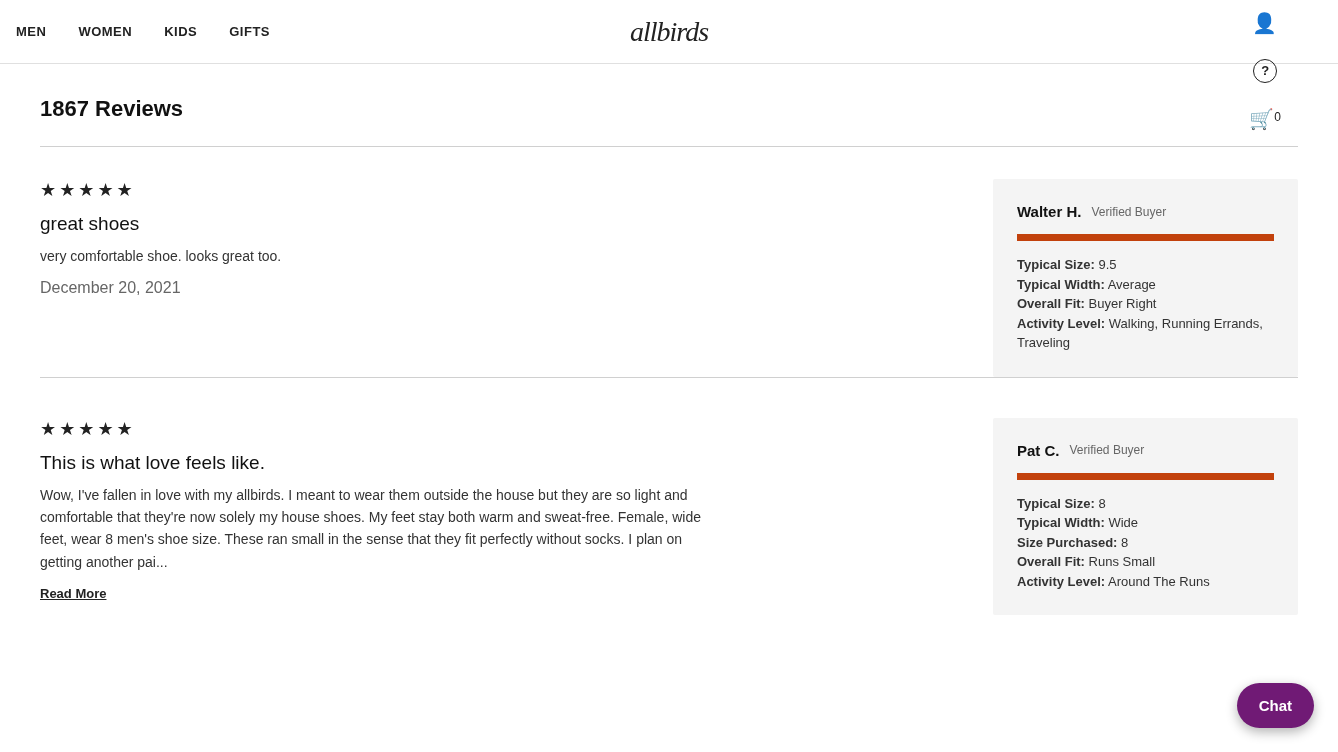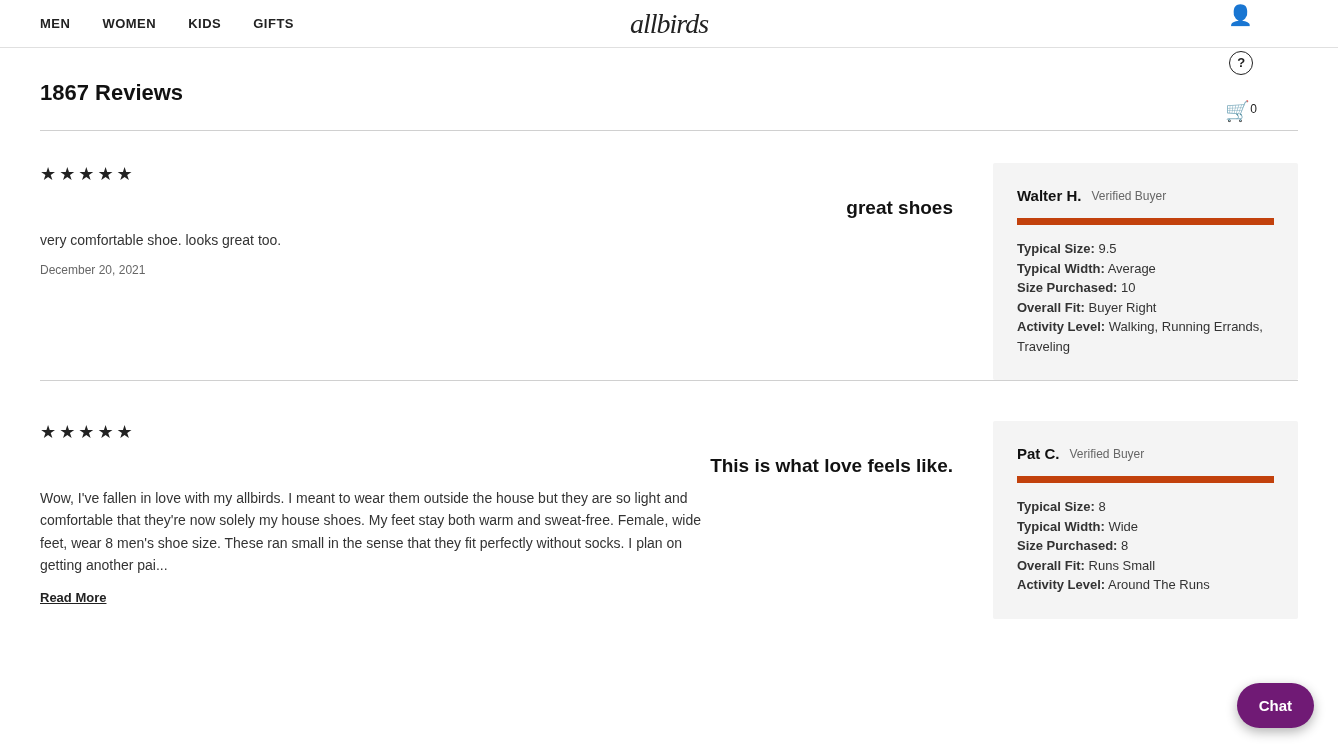--- a/index.html
+++ b/index.html
@@ -3,22 +3,22 @@
   <meta charset="utf-8">
   <style>
     * { margin: 0; padding: 0; box-sizing: border-box; }
     body { font-family: Arial, sans-serif; background: #fff; color: #222; font-size: 14px; }
 
     
     nav {
       display: flex;
       align-items: center;
       justify-content: space-between;
-      padding: 0 40px;
-      height: 48px;
+      padding: 0 16px;
+      height: 64px;
       border-bottom: 1px solid #e0e0e0;
     }
     .nav-left { display: flex; gap: 32px; }
     .nav-left a {
       text-decoration: none;
       color: #222;
       font-size: 13px;
       font-weight: 600;
       letter-spacing: 0.5px;
       text-transform: uppercase;
@@ -84,36 +84,35 @@
       gap: 3px;
       margin-bottom: 12px;
     }
     .star {
       color: #222;
       font-size: 18px;
     }
 
     .review-title {
       font-size: 19px;
-      font-weight: 700;
+      font-weight: 400;
       margin-bottom: 10px;
       color: #111;
-      text-align: right;
     }
 
     .review-body {
       font-size: 14px;
       line-height: 1.6;
       color: #333;
       margin-bottom: 12px;
       max-width: 680px;
     }
 
     .review-date {
-      font-size: 12px;
+      font-size: 16px;
       color: #666;
       margin-bottom: 8px;
     }
 
     .read-more {
       font-size: 13px;
       color: #222;
       font-weight: 700;
       text-decoration: underline;
       cursor: pointer;
@@ -233,24 +232,20 @@
       <div class="reviewer-stats">
         <div class="stat-row">
           <span class="stat-label">Typical Size:</span>
           <span>9.5</span>
         </div>
         <div class="stat-row">
           <span class="stat-label">Typical Width:</span>
           <span>Average</span>
         </div>
         <div class="stat-row">
-          <span class="stat-label">Size Purchased:</span>
-          <span>10</span>
-        </div>
-        <div class="stat-row">
           <span class="stat-label">Overall Fit:</span>
           <span>Buyer Right</span>
         </div>
         <div class="stat-row">
           <span class="stat-label">Activity Level:</span>
           <span>Walking, Running Errands, Traveling</span>
         </div>
       </div>
     </div>
   </div>

